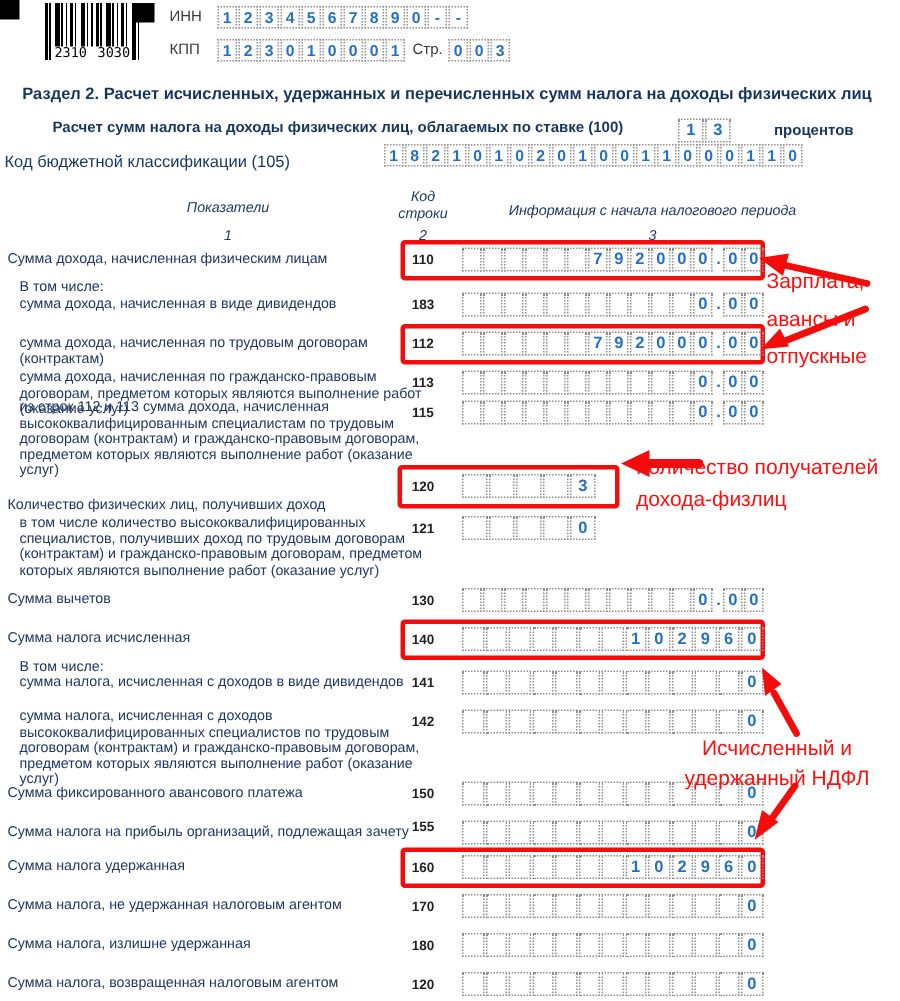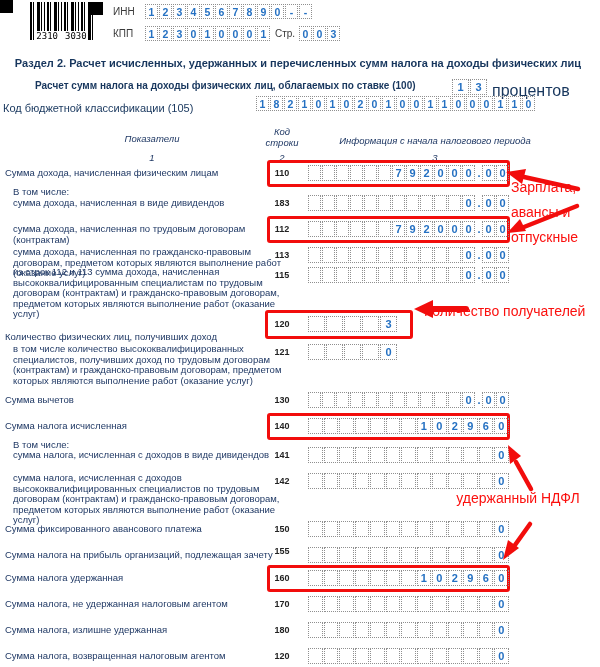--- a/index.html
+++ b/index.html
@@ -77,21 +77,21 @@
     <span class="cell">0</span>
     <span class="cell">3</span>
   </div>
 
 <div class="title">Раздел 2. Расчет исчисленных, удержанных и перечисленных сумм налога на доходы физических лиц</div>
 <div class="subtitle">Расчет сумм налога на доходы физических лиц, облагаемых по ставке (100)</div>
 <div class="cf cnt" style="left:452px;top:79px">
     <span class="cell">1</span>
     <span class="cell">3</span>
   </div>
-<span class="hlab" style="left:492px;top:82px;font-weight:normal;color:#17365d;font-size:16px">процентов</span>
+<span class="hlab" style="left:516px;top:82px;font-weight:bold;color:#17365d;font-size:10px">процентов</span>
 <div class="kbk-label">Код бюджетной классификации (105)</div>
 <div class="cf hdr" style="left:256px;top:96px">
     <span class="cell">1</span>
     <span class="cell">8</span>
     <span class="cell">2</span>
     <span class="cell">1</span>
     <span class="cell">0</span>
     <span class="cell">1</span>
     <span class="cell">0</span>
     <span class="cell">2</span>
@@ -429,22 +429,24 @@
     <span class="cell">0</span>
   </div>
 
 <div class="ann salary">
   <div>Зарплата,</div>
   <div>авансы и</div>
   <div>отпускные</div>
 </div>
 <div class="ann recipients">
   <div>Количество получателей</div>
+  <div>дохода-физлиц</div>
 </div>
 <div class="ann ndfl">
+  <div>Исчисленный и</div>
   <div>удержанный НДФЛ</div>
 </div>
 
 <svg class="overlay" width="600" height="667" viewBox="0 0 600 667">
   <g fill="#f20d0c" stroke="#f20d0c" stroke-width="4.5" stroke-linecap="round">
     <g>
         <line x1="578" y1="189" x2="524" y2="177"></line>
         <polygon stroke="none" points="506,172 526,169 522,184"></polygon>
       </g>
     <g>

